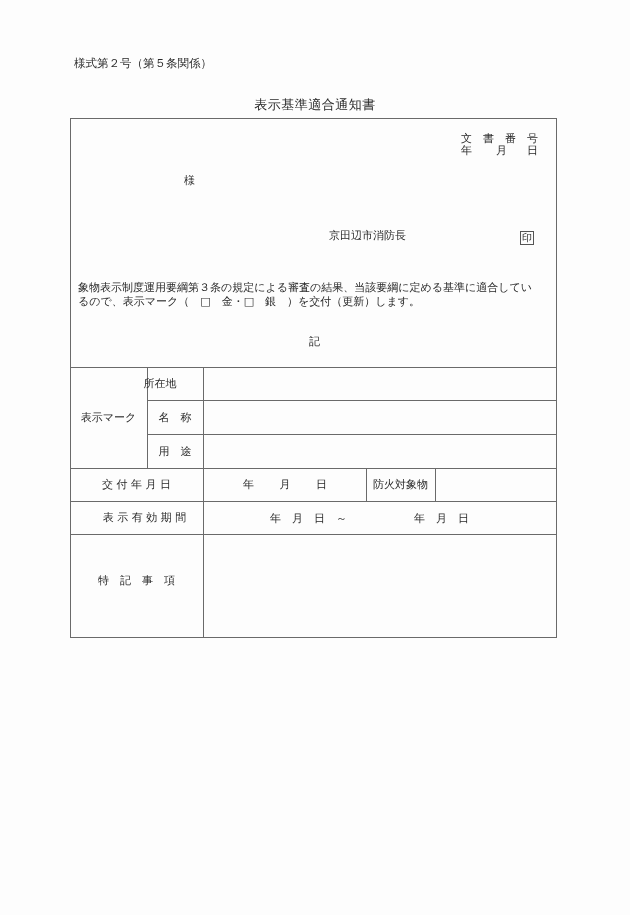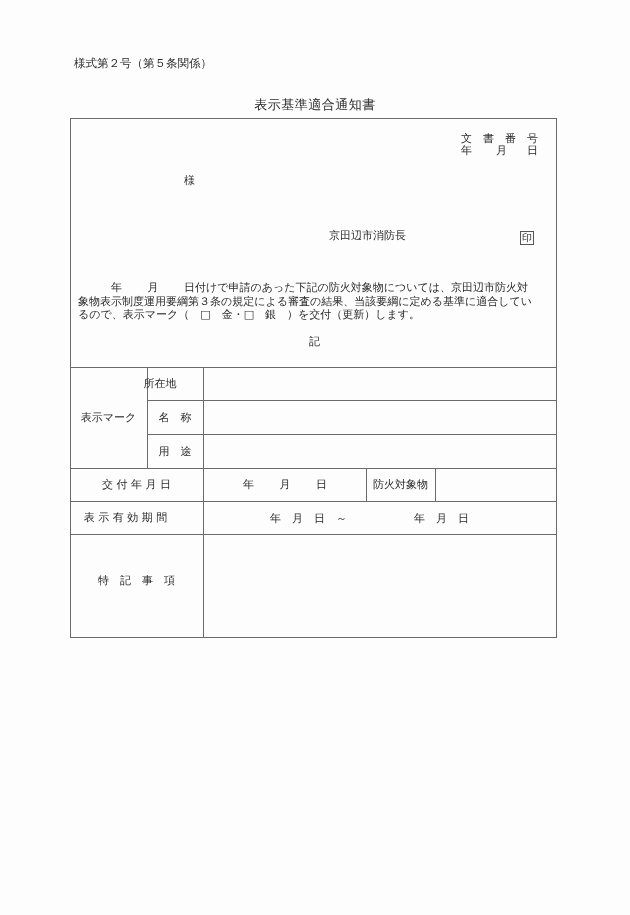--- a/index.html
+++ b/index.html
@@ -52,21 +52,20 @@
     <span>日</span>
   </div>
 </div>
 
 <div class="abs" style="left:184px; top:173px; font-size:11px;">様</div>
 
 <div class="abs" style="left:329px; top:228px; font-size:11px;">京田辺市消防長</div>
 <div class="abs" style="left:520px; top:226px;"><span class="seal">印</span></div>
 
 <div class="abs para">
-  <div>　　　年　　 月　　 日付けで申請のあった下記の防火対象物については、京田辺市防火対</div>
   <div>象物表示制度運用要綱第３条の規定による審査の結果、当該要綱に定める基準に適合してい</div>
   <div>るので、表示マーク（　□　金・□　銀　）を交付（更新）します。</div>
 </div>
 
 <div class="abs" style="left:309px; top:334px; font-size:11px;">記</div>
 
 <div class="hline" style="left:70px; width:487px; top:367px;"></div>
 <div class="hline" style="left:147px; width:410px; top:400px;"></div>
 <div class="hline" style="left:147px; width:410px; top:434px;"></div>
 <div class="hline" style="left:70px; width:487px; top:468px;"></div>
@@ -85,18 +84,18 @@
 
 <div class="cell" style="left:204px; top:367px; width:353px; height:33px;"></div>
 <div class="cell" style="left:204px; top:400px; width:353px; height:34px;"></div>
 <div class="cell" style="left:204px; top:434px; width:353px; height:34px;"></div>
 
 <div class="cell" style="left:70px; top:468px; width:133px; height:33px;">交 付 年 月 日</div>
 <div class="cell" style="left:204px; top:468px; width:162px; height:33px;">年　　 月　　 日</div>
 <div class="cell" style="left:366px; top:468px; width:69px; height:33px;">防火対象物</div>
 <div class="cell" style="left:436px; top:468px; width:121px; height:33px;"></div>
 
-<div class="cell" style="left:59px; top:501px; width:133px; height:33px;">表 示 有 効 期 間</div>
+<div class="cell" style="left:78px; top:501px; width:133px; height:33px;">表 示 有 効 期 間</div>
 <div class="abs" style="left:270px; top:511px; font-size:11px;">年　月　日　～</div>
 <div class="abs" style="left:414px; top:511px; font-size:11px;">年　月　日</div>
 
 <div class="cell" style="left:70px; top:534px; width:133px; height:92px;">特　記　事　項</div>
 <div class="cell" style="left:204px; top:534px; width:353px; height:104px;"></div>
 
 </body></html>

